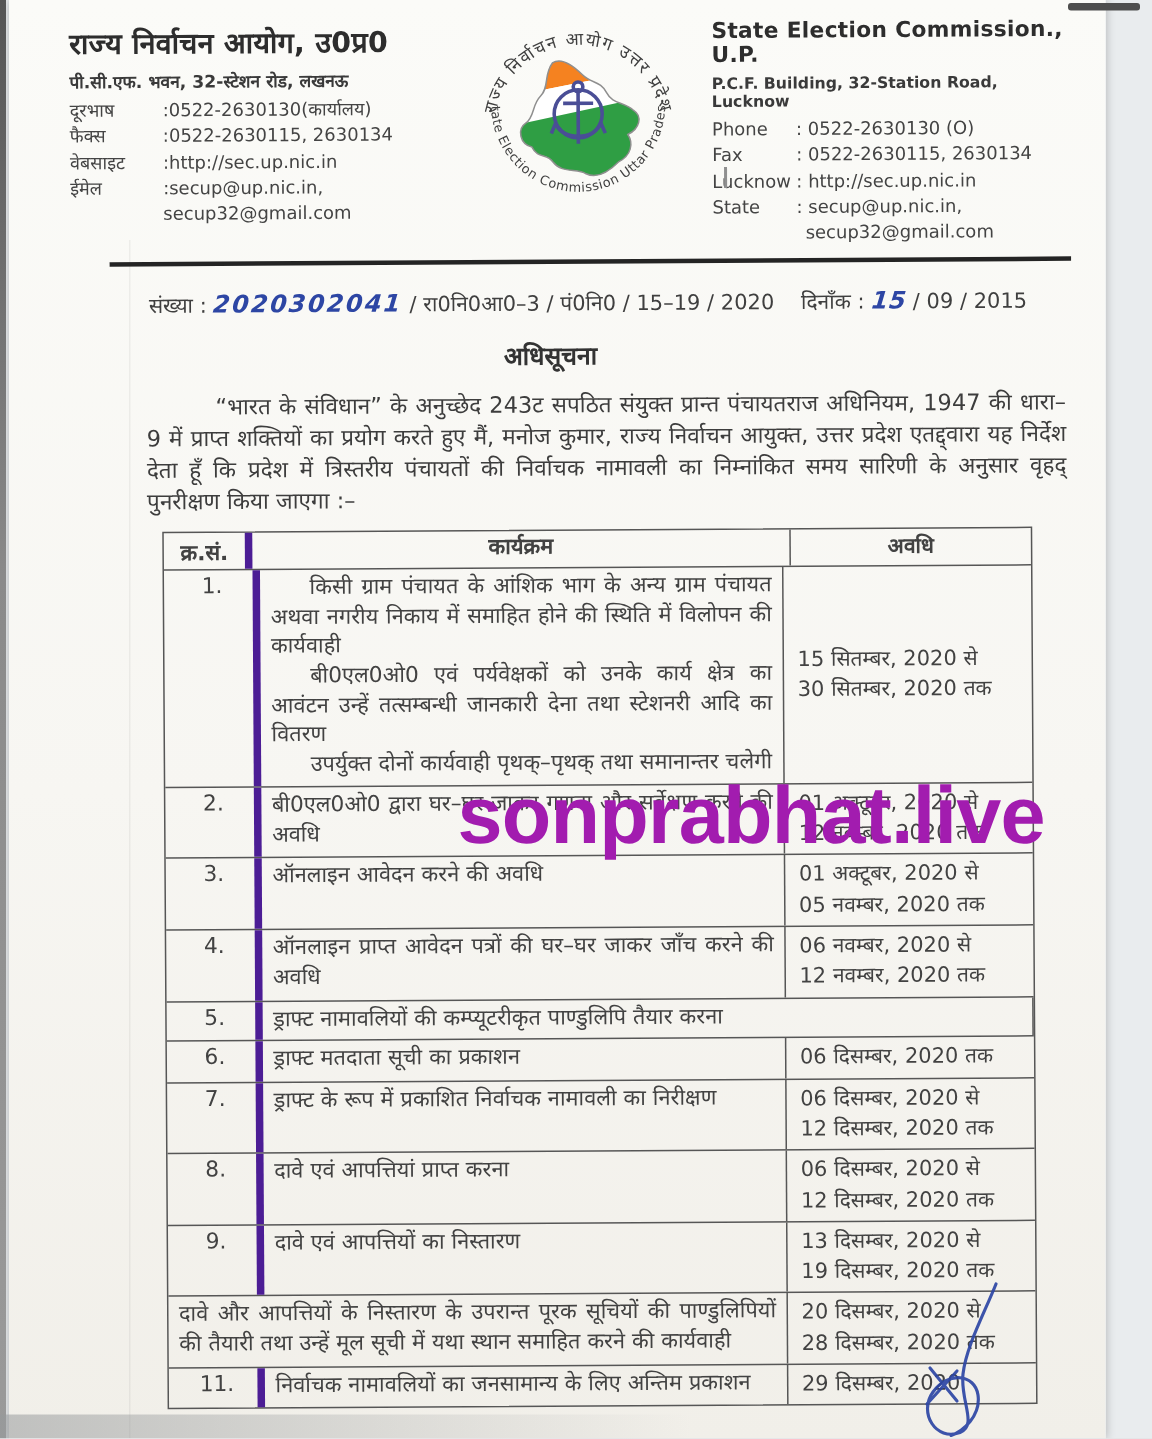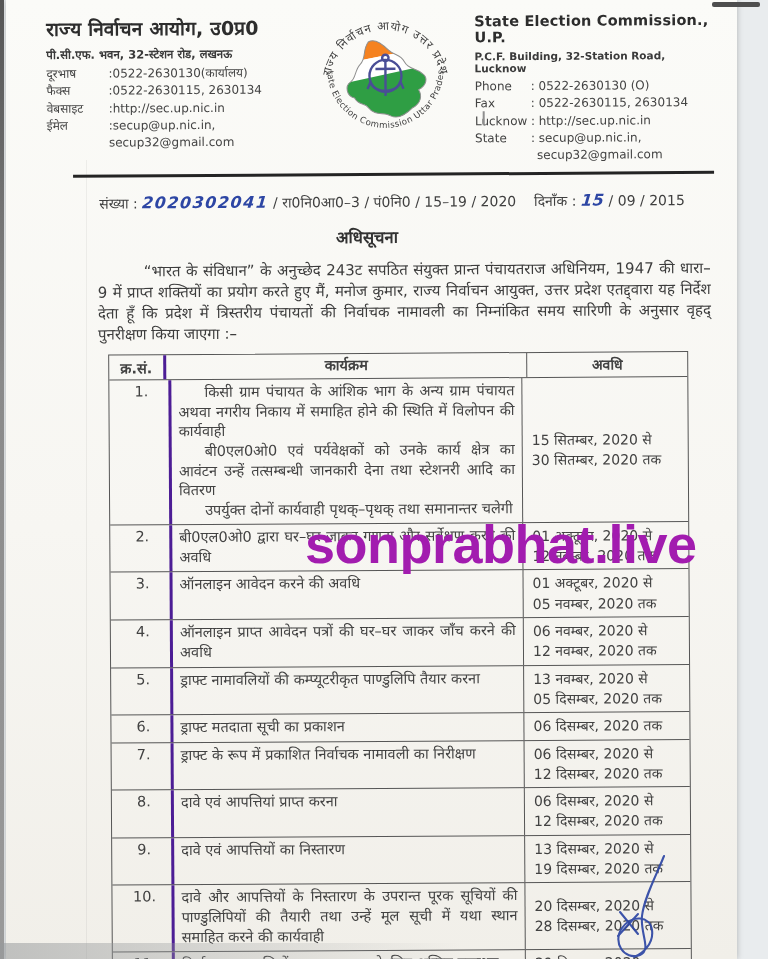--- a/index.html
+++ b/index.html
@@ -47,21 +47,21 @@
   
   .para{margin:12px 22px 0 96px;font-size:15px;line-height:1.40;text-align:justify;color:#3d3d3d;}
   .para.first{text-indent:46px;}
 
   
   .sched{margin:9px 0 0 106px;width:578px;border:1.5px solid #565656;font-size:14.5px;color:#424242;}
   .t-head{display:flex;font-weight:bold;border-bottom:1px solid #565656;text-align:center;}
   .t-head .c-sn,.t-head .c-act,.t-head .c-per{padding:2px 4px;}
   .t-row{display:flex;border-bottom:1px solid #565656;}
   .t-row:last-child{border-bottom:none;}
-  .c-sn{width:46px;flex:none;border-right:3px solid #4c1d95;padding:3px 4px 3px 9px;text-align:center;}
+  .c-sn{width:46px;flex:none;border-right:5px solid #4c1d95;padding:3px 4px 3px 9px;text-align:center;}
   .c-act{flex:1;border-right:1px solid #565656;padding:3px 7px;text-align:justify;line-height:1.36;}
   .c-act p{margin:0;}
   .c-act.indented p{text-indent:26px;}
   .c-per{width:152px;flex:none;padding:3px 4px 3px 9px;line-height:1.45;display:flex;flex-direction:column;justify-content:flex-start;font-size:14px;}
   .c-per.vcenter{justify-content:center;}
 
   
   .watermark{position:absolute;left:305px;top:513px;font-size:54px;font-weight:bold;color:#a21caf;
     letter-spacing:-.5px;z-index:5;pointer-events:none;font-family:"Liberation Sans","DejaVu Sans",sans-serif;}
   .signature{position:absolute;left:594px;top:854px;z-index:6;}
@@ -220,24 +220,20 @@
             <div class="c-per">
               <div>06 नवम्बर, 2020 से</div>
               <div>12 नवम्बर, 2020 तक</div>
             </div>
           </div>
           <div class="t-row">
             <div class="c-sn">5.</div>
             <div class="c-act">
               <p>ड्राफ्ट नामावलियों की कम्प्यूटरीकृत पाण्डुलिपि तैयार करना</p>
             </div>
-            <div class="c-per">
-              <div>13 नवम्बर, 2020 से</div>
-              <div>05 दिसम्बर, 2020 तक</div>
-            </div>
           </div>
           <div class="t-row">
             <div class="c-sn">6.</div>
             <div class="c-act">
               <p>ड्राफ्ट मतदाता सूची का प्रकाशन</p>
             </div>
             <div class="c-per">
               <div>06 दिसम्बर, 2020 तक</div>
             </div>
           </div>
@@ -265,21 +261,20 @@
             <div class="c-sn">9.</div>
             <div class="c-act">
               <p>दावे एवं आपत्तियों का निस्तारण</p>
             </div>
             <div class="c-per">
               <div>13 दिसम्बर, 2020 से</div>
               <div>19 दिसम्बर, 2020 तक</div>
             </div>
           </div>
           <div class="t-row">
-            <div class="c-sn">10.</div>
             <div class="c-act">
               <p>दावे और आपत्तियों के निस्तारण के उपरान्त पूरक सूचियों की पाण्डुलिपियों की तैयारी तथा उन्हें मूल सूची में यथा स्थान समाहित करने की कार्यवाही</p>
             </div>
             <div class="c-per vcenter">
               <div>20 दिसम्बर, 2020 से</div>
               <div>28 दिसम्बर, 2020 तक</div>
             </div>
           </div>
           <div class="t-row">
             <div class="c-sn">11.</div>

